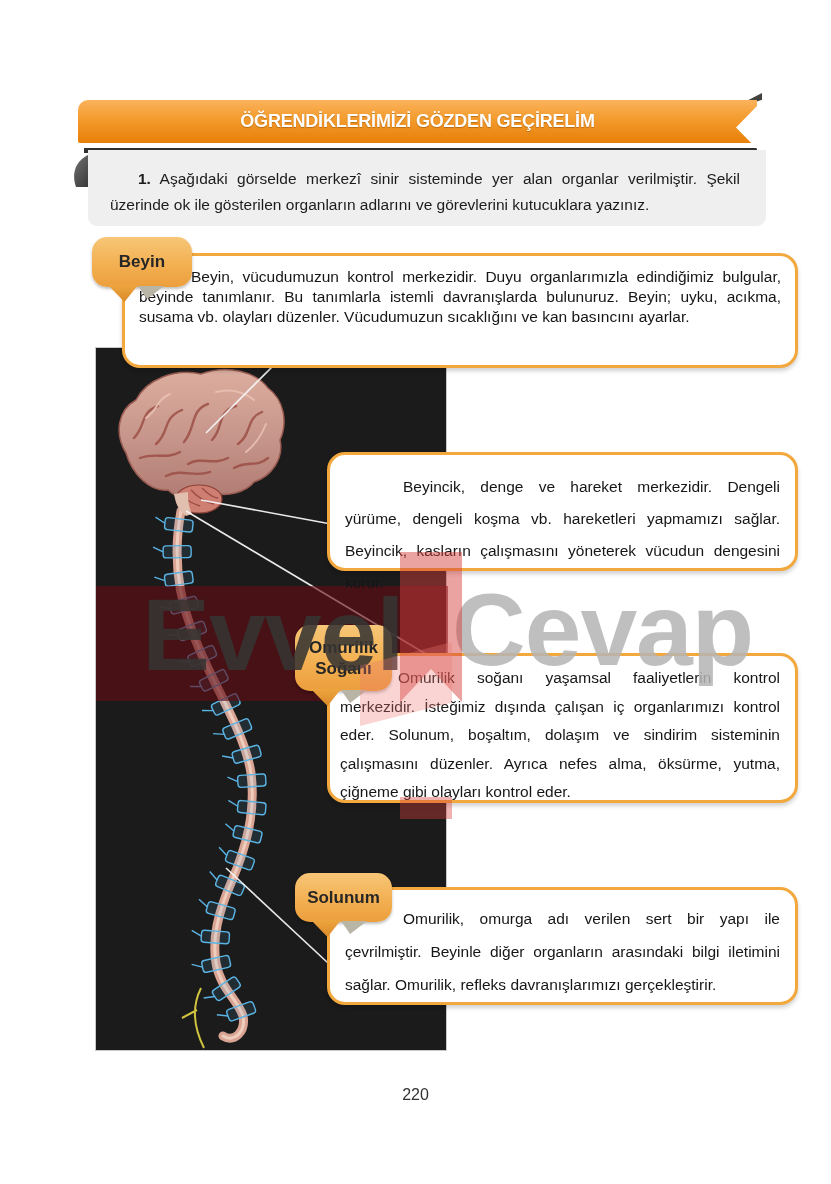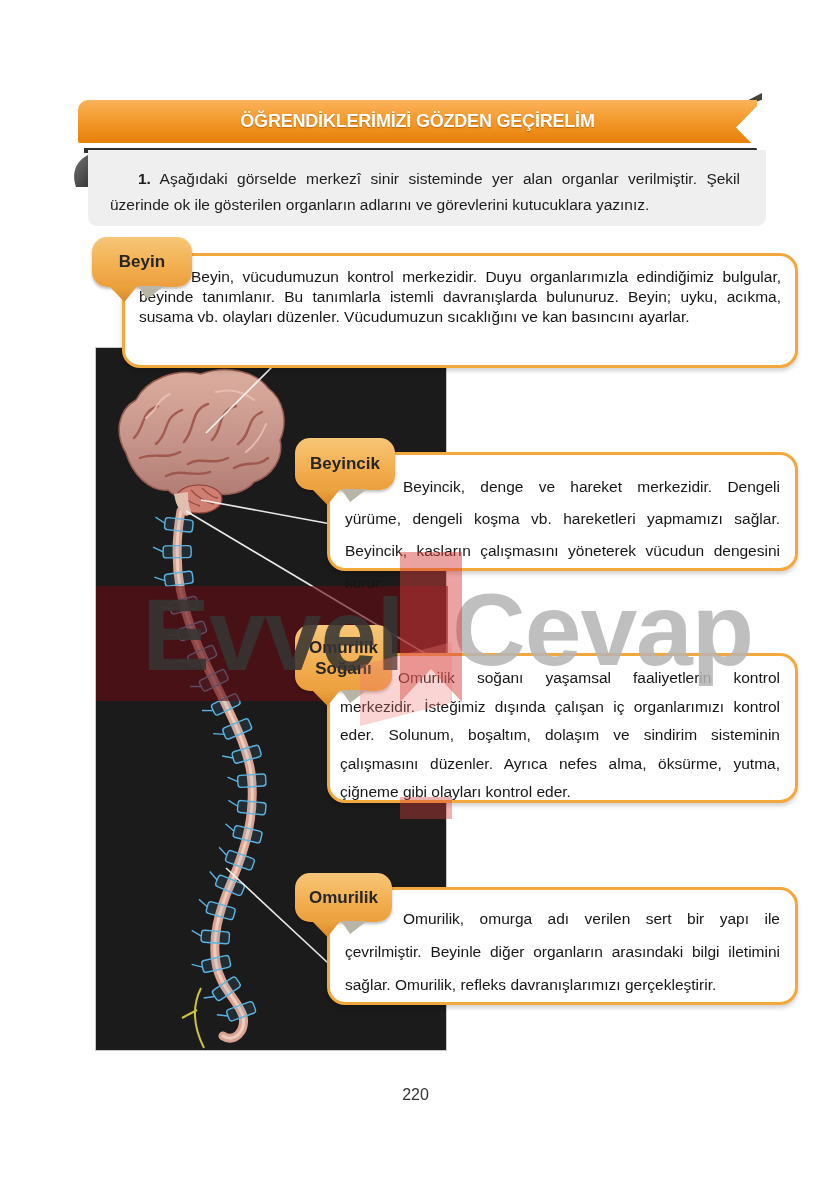--- a/index.html
+++ b/index.html
@@ -187,28 +187,25 @@
   <div class="bubble bubble-os">
     <p>Omurilik soğanı yaşamsal faaliyetlerin kontrol merkezidir. İsteğimiz dışında çalışan iç organlarımızı kontrol eder. Solunum, boşaltım, dolaşım ve sindirim sisteminin çalışmasını düzenler. Ayrıca nefes alma, öksürme, yutma, çiğneme gibi olayları kontrol eder.</p>
   </div>
   <div class="bubble bubble-omurilik">
     <p>Omurilik, omurga adı verilen sert bir yapı ile çevrilmiştir. Beyinle diğer organların arasındaki bilgi iletimini sağlar. Omurilik, refleks davranışlarımızı gerçekleştirir.</p>
   </div>
 
   <div class="tag tag-beyin">
     <span>Beyin</span>
   </div>
-  <div class="tag tag-beyincik">
-    <span>Beyincik</span>
-  </div>
   <div class="tag tag-os">
     <span>Omurilik Soğanı</span>
   </div>
   <div class="tag tag-omurilik">
-    <span>Omurilik</span>
+    <span>Solunum</span>
   </div>
 
   <div class="wm-word wm-left">Evvel</div>
   <div class="wm-word wm-right">Cevap</div>
   <div class="wm-ribbon wm-r1"></div>
   <div class="wm-ribbon wm-r2"></div>
   <div class="wm-ribbon wm-r3"></div>
 
   <div class="page-number">220</div>
 </div>

